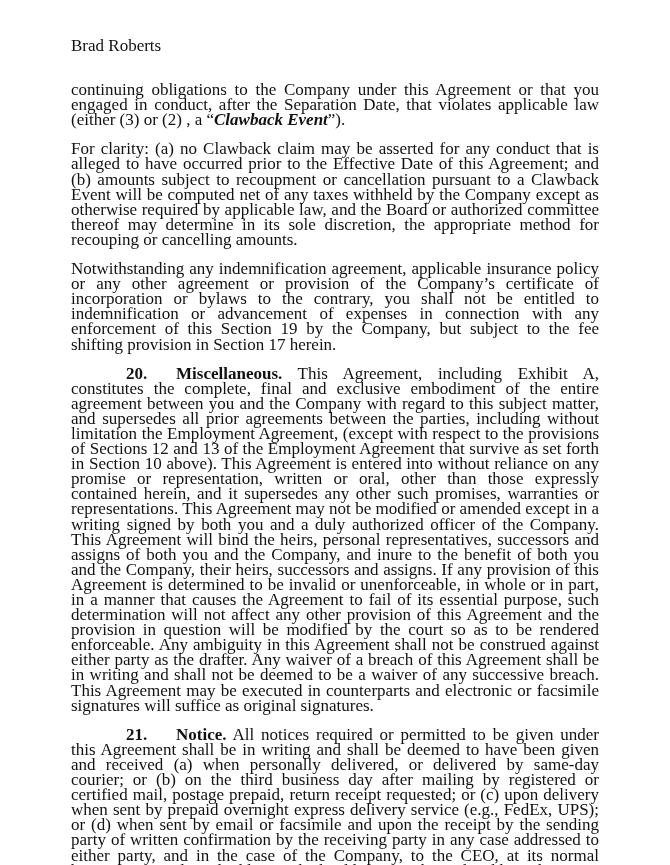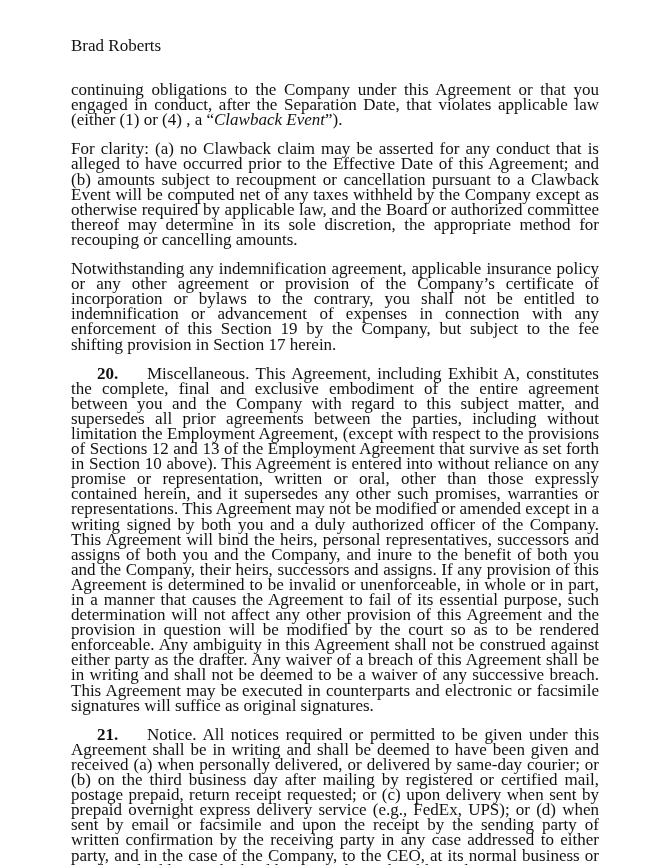--- a/index.html
+++ b/index.html
@@ -5,33 +5,33 @@
   html, body { margin: 0; padding: 0; background: #ffffff; }
   body { width: 670px; height: 865px; position: relative; overflow: hidden; }
   .page {
     position: absolute; left: 71px; top: 38px; width: 528px;
     font-family: "Liberation Serif", serif; font-size: 17px; line-height: 15.1px;
     color: #111111;
   }
   .header-line { display: block; text-align: left; }
   .header { margin-bottom: 29px; }
   p { margin: 0 0 14px 0; text-align: justify; }
-  .num { font-weight: bold; display: inline-block; width: 50px; margin-left: 26px; }
-  .title { font-weight: normal; margin-top: 44px; }
-  .bi { font-weight: normal; font-style: italic; }
+  .num { font-weight: bold; display: inline-block; width: 50px; margin-left: 55px; }
+  .title { font-weight: bold; margin-top: 44px; }
+  .bi { font-weight: bold; font-style: italic; }
 </style>
 </head>
 <body>
 
 <div class="page">
   <div class="header">
     <span class="header-line">Brad Roberts</span>
   </div>
 
-  <p><span>continuing obligations to the Company under this Agreement or that you engaged in conduct, after the Separation Date, that violates applicable law (either (1) or (4) , a “</span><span class="bi">Clawback Event</span><span>”).</span></p>
+  <p><span>continuing obligations to the Company under this Agreement or that you engaged in conduct, after the Separation Date, that violates applicable law (either (3) or (2) , a “</span><span class="bi">Clawback Event</span><span>”).</span></p>
 
   <p>For clarity: (a) no Clawback claim may be asserted for any conduct that is alleged to have occurred prior to the Effective Date of this Agreement; and (b) amounts subject to recoupment or cancellation pursuant to a Clawback Event will be computed net of any taxes withheld by the Company except as otherwise required by applicable law, and the Board or authorized committee thereof may determine in its sole discretion, the appropriate method for recouping or cancelling amounts.</p>
 
   <p>Notwithstanding any indemnification agreement, applicable insurance policy or any other agreement or provision of the Company’s certificate of incorporation or bylaws to the contrary, you shall not be entitled to indemnification or advancement of expenses in connection with any enforcement of this Section 19 by the Company, but subject to the fee shifting provision in Section 17 herein.</p>
 
   <p><span class="num">20.</span><span class="title">Miscellaneous.</span> <span>This Agreement, including Exhibit A, constitutes the complete, final and exclusive embodiment of the entire agreement between you and the Company with regard to this subject matter, and supersedes all prior agreements between the parties, including without limitation the Employment Agreement, (except with respect to the provisions of Sections 12 and 13 of the Employment Agreement that survive as set forth in Section 10 above).  This Agreement is entered into without reliance on any promise or representation, written or oral, other than those expressly contained herein, and it supersedes any other such promises, warranties or representations.  This Agreement may not be modified or amended except in a writing signed by both you and a duly authorized officer of the Company.  This Agreement will bind the heirs, personal representatives, successors and assigns of both you and the Company, and inure to the benefit of both you and the Company, their heirs, successors and assigns.  If any provision of this Agreement is determined to be invalid or unenforceable, in whole or in part, in a manner that causes the Agreement to fail of its essential purpose, such determination will not affect any other provision of this Agreement and the provision in question will be modified by the court so as to be rendered enforceable. Any ambiguity in this Agreement shall not be construed against either party as the drafter. Any waiver of a breach of this Agreement shall be in writing and shall not be deemed to be a waiver of any successive breach. This Agreement may be executed in counterparts and electronic or facsimile signatures will suffice as original signatures.</span></p>
 
   <p><span class="num">21.</span><span class="title">Notice.</span> <span>All notices required or permitted to be given under this Agreement shall be in writing and shall be deemed to have been given and received (a) when personally delivered, or delivered by same-day courier; or (b) on the third business day after mailing by registered or certified mail, postage prepaid, return receipt requested; or (c) upon delivery when sent by prepaid overnight express delivery service (e.g., FedEx, UPS); or (d) when sent by email or facsimile and upon the receipt by the sending party of written confirmation by the receiving party in any case addressed to either party, and in the case of the Company, to the CEO, at its normal business or residential address, which address may be updated by either party in writing from time to time.  The parties agree to provide courtesy copies of any notice required or permitted to be given under this Agreement to their counsel of record.  In the case of notice to you:</span></p>
 </div>
 

